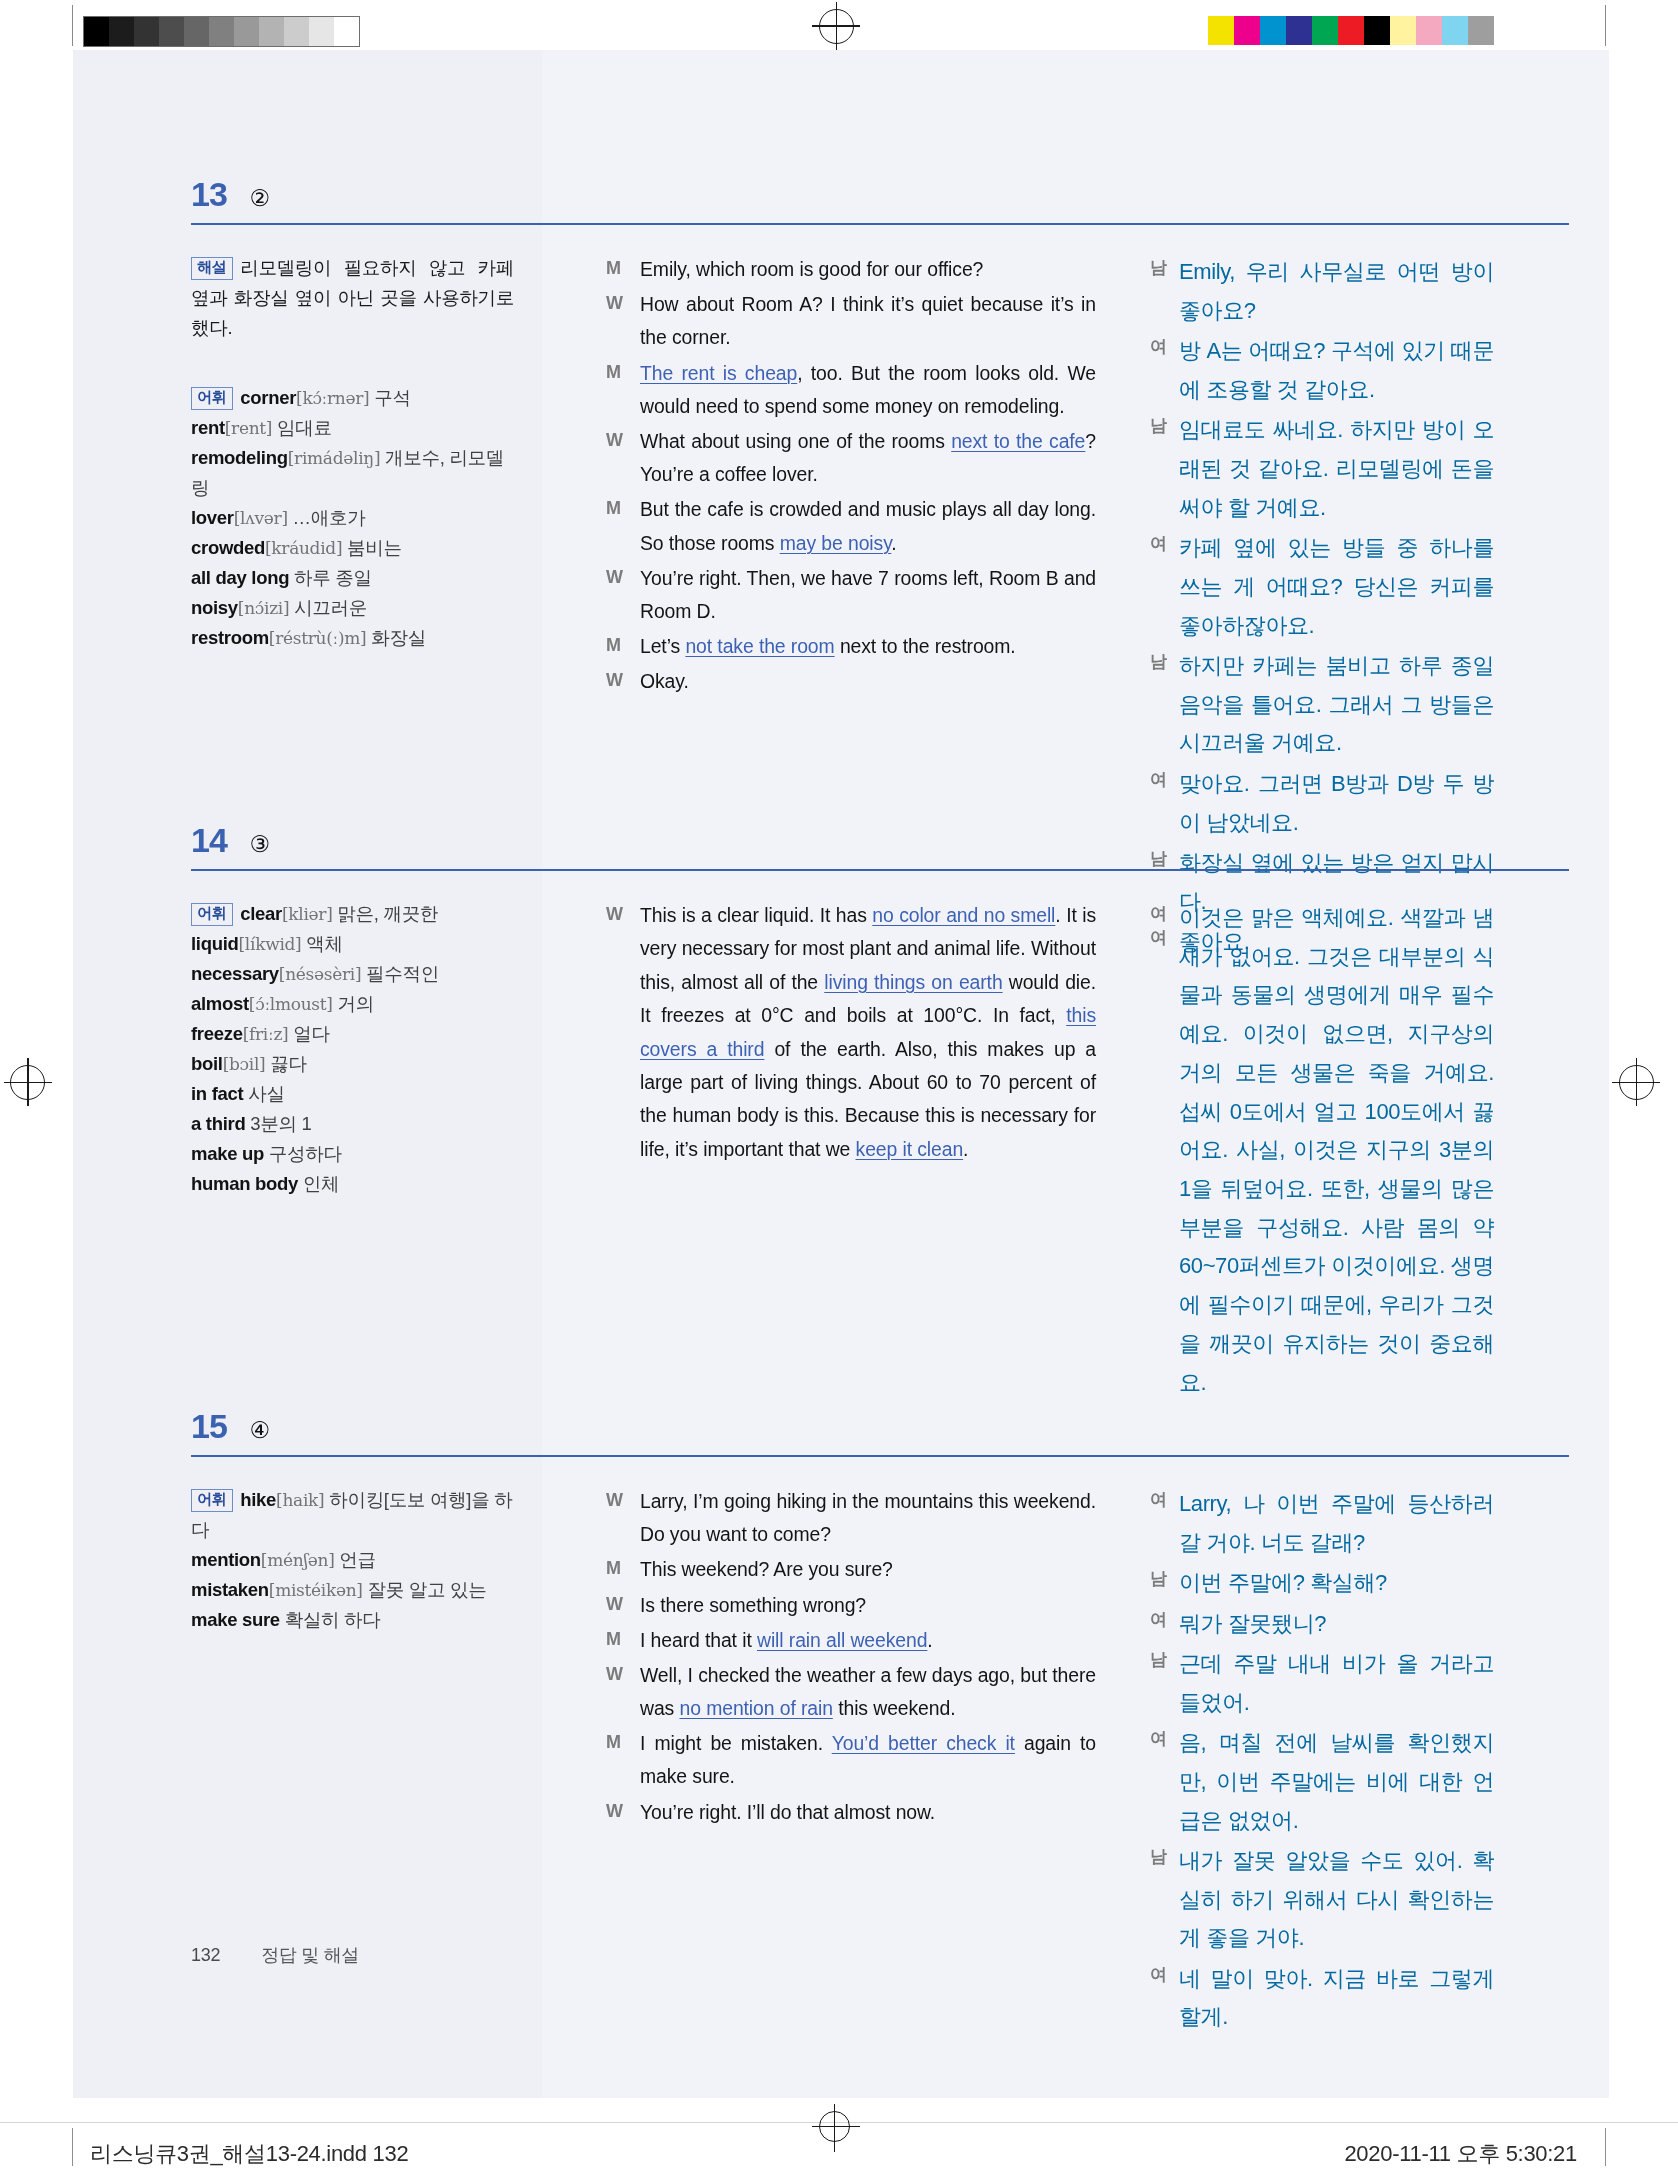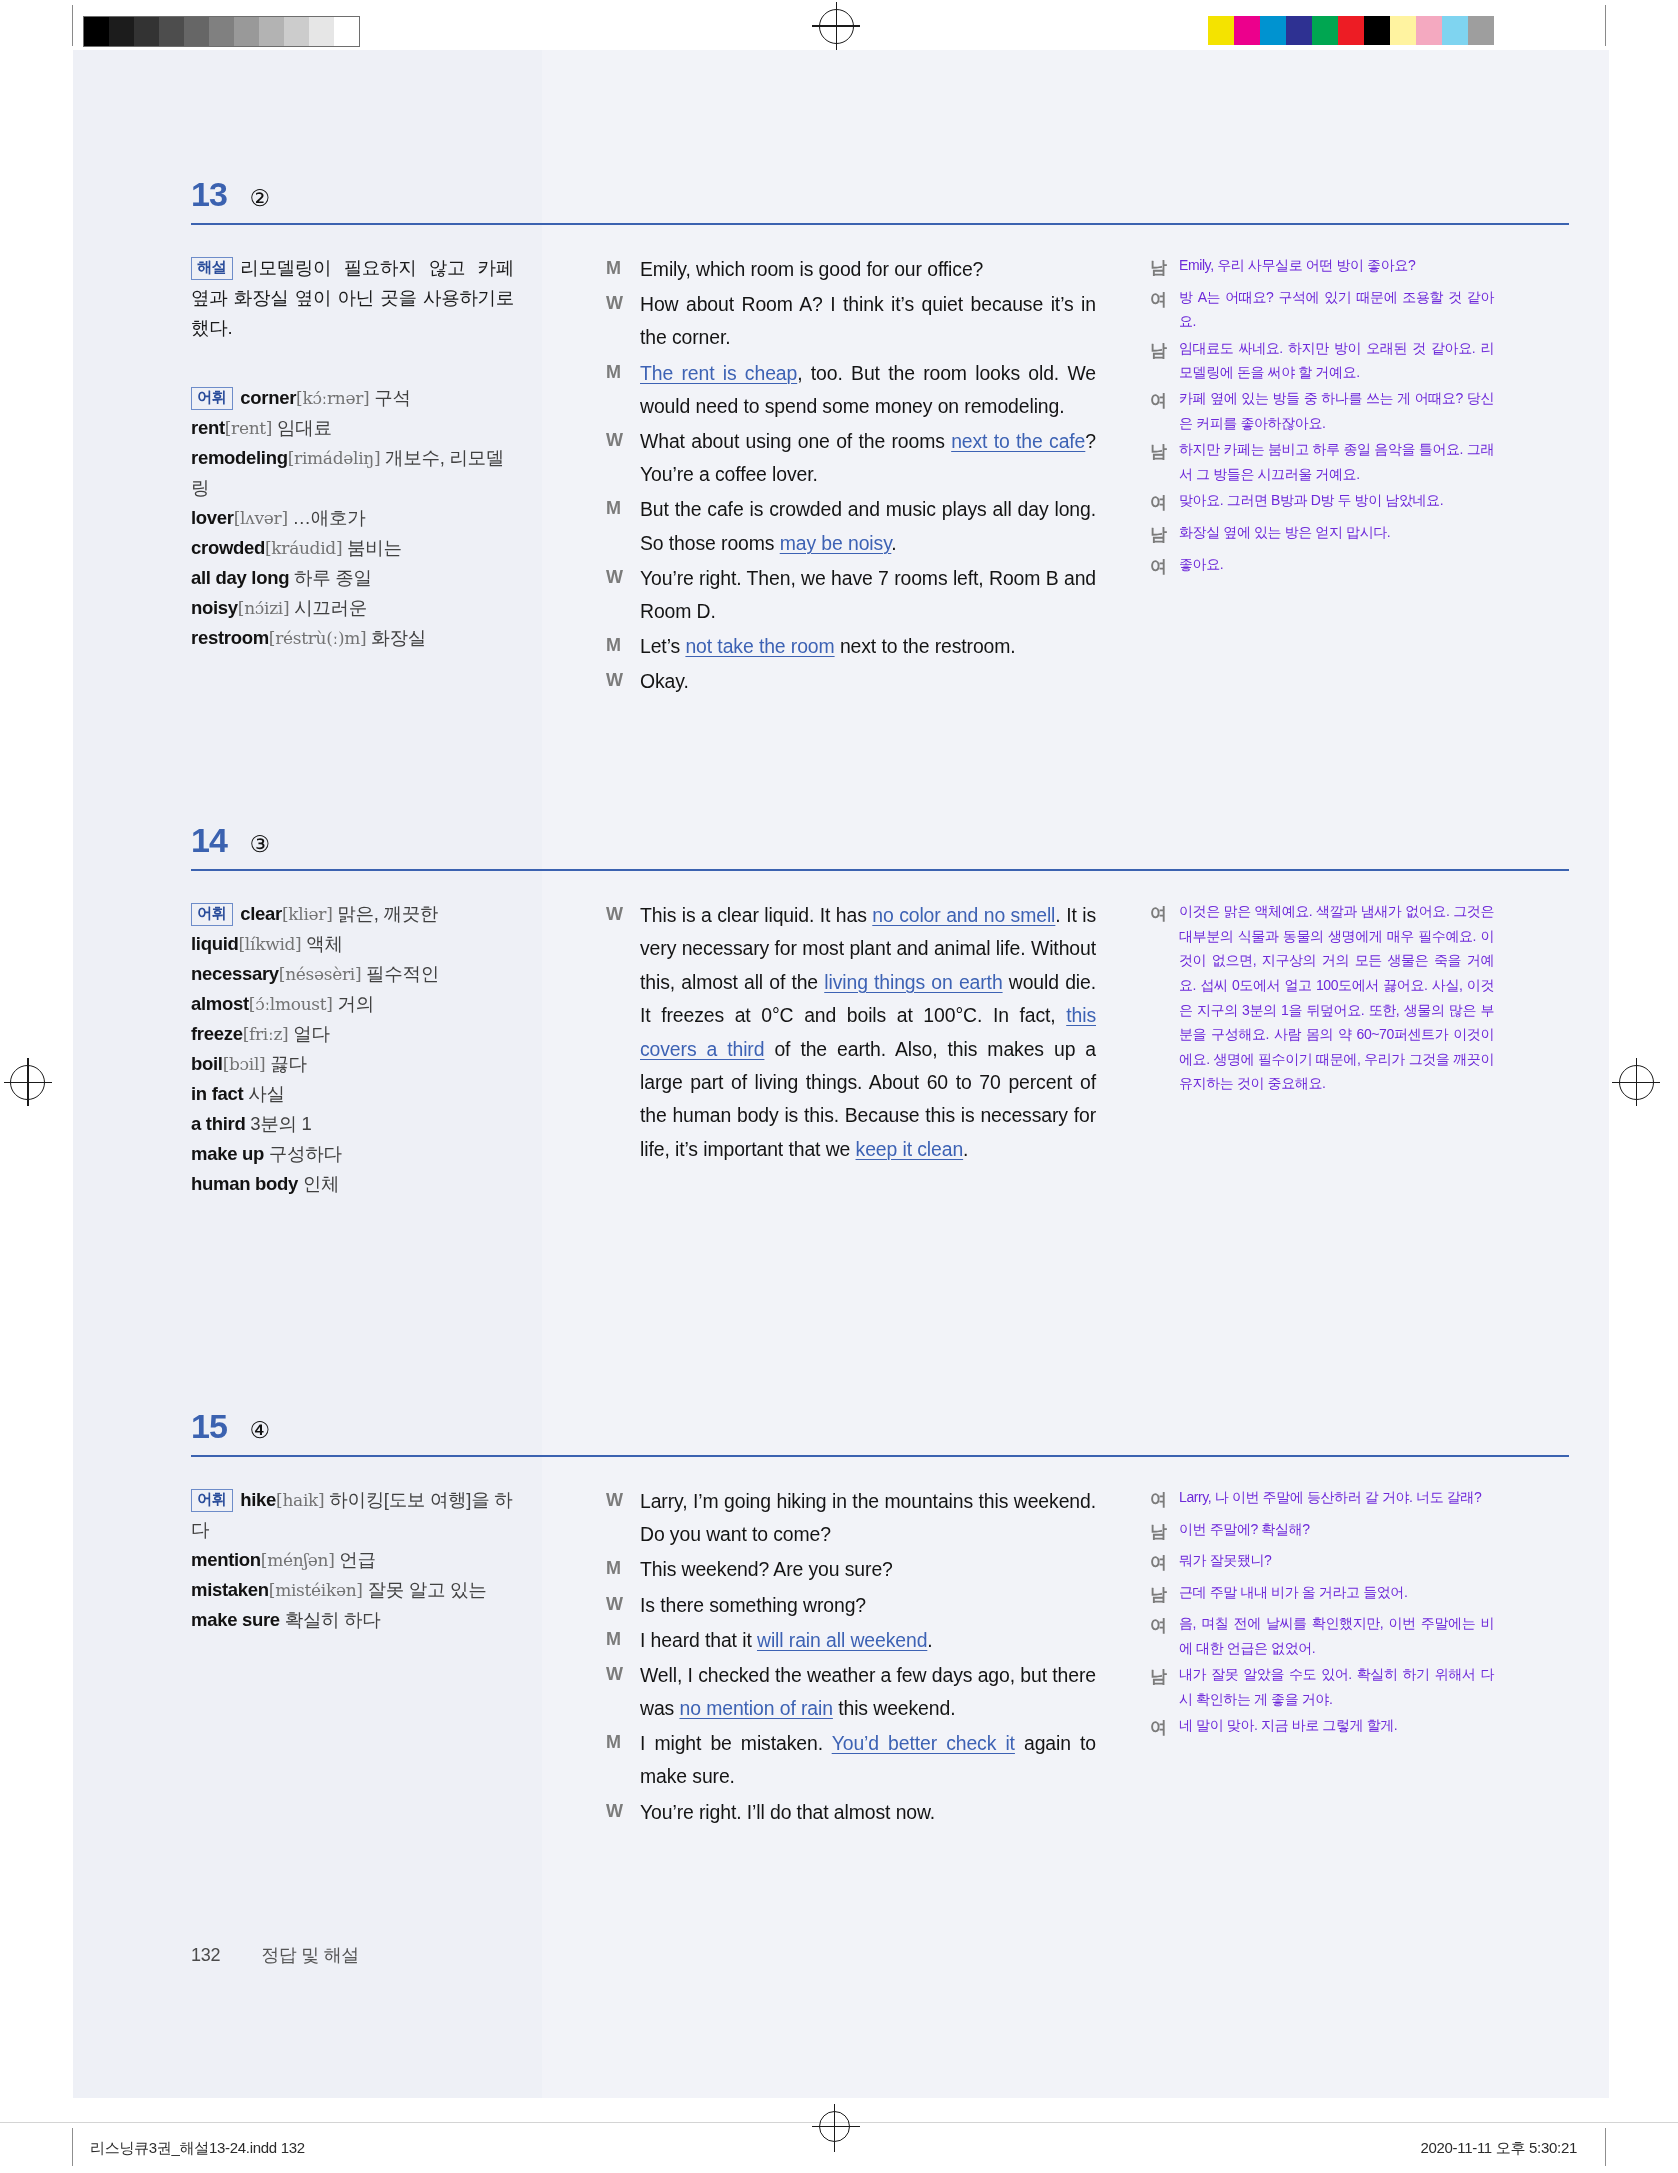--- a/index.html
+++ b/index.html
@@ -198,23 +198,23 @@
     flex: 1 1 auto;
     font-size: 19.4px;
     line-height: 1.72;
     color: #141414;
     text-align: justify;
     text-justify: inter-word;
     letter-spacing: -0.1px;
   }
   .stext-kr {
     flex: 1 1 auto;
-    font-size: 14px;
+    font-size: 22px;
     line-height: 1.76;
-    color: #6d28d9;
+    color: #0369a1;
     text-align: justify;
     text-justify: inter-character;
     letter-spacing: -0.4px;
   }
   .hl {
     color: #3d62b4;
     text-decoration: underline;
     text-underline-offset: 3.4px;
     text-decoration-thickness: 1.2px;
   }
@@ -246,21 +246,21 @@
   .printbar .tick {
     position: absolute;
     top: 5.2px;
     width: 1.3px;
     height: 38px;
     background: #8f8f8f;
   }
   .printbar .pb-text {
     position: absolute;
     top: 15.5px;
-    font-size: 15px;
+    font-size: 22px;
     color: #2b2b2b;
     letter-spacing: -0.3px;
     white-space: nowrap;
   }
   .pb-left { left: 90px; }
   .pb-right { right: 102px; }
 </style>
 </head>
 <body>
 

